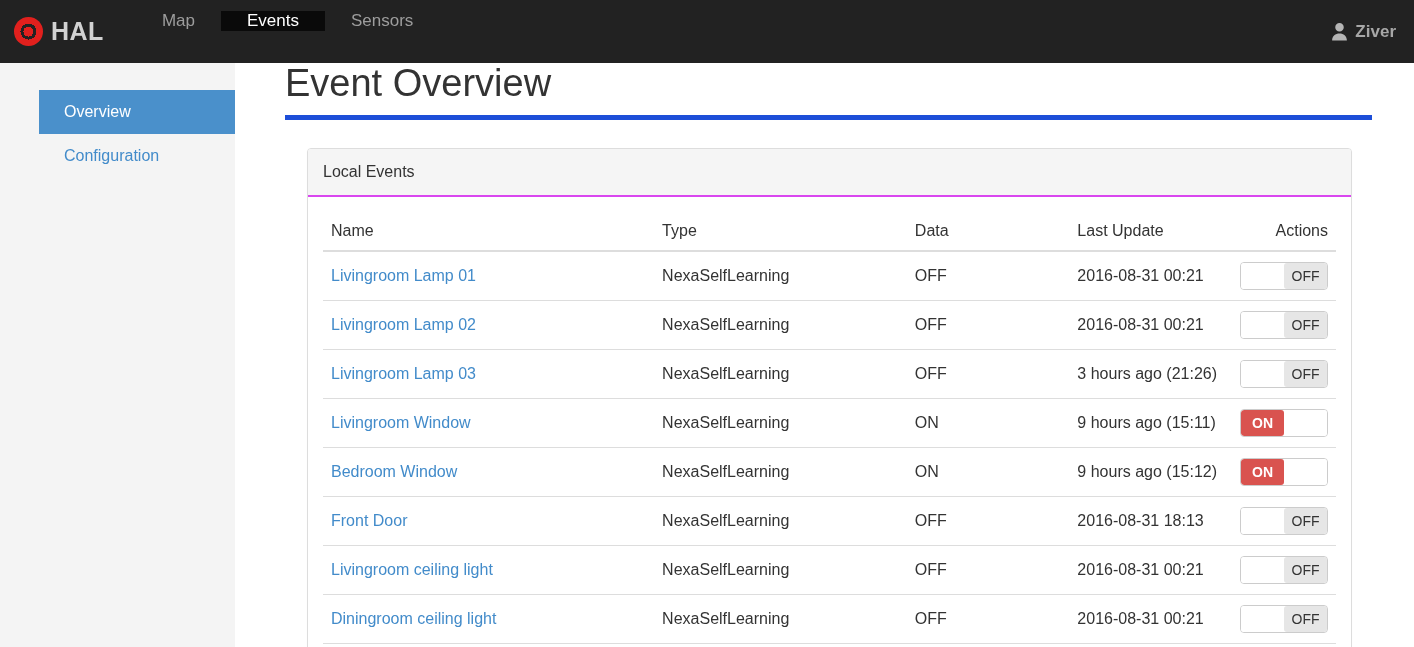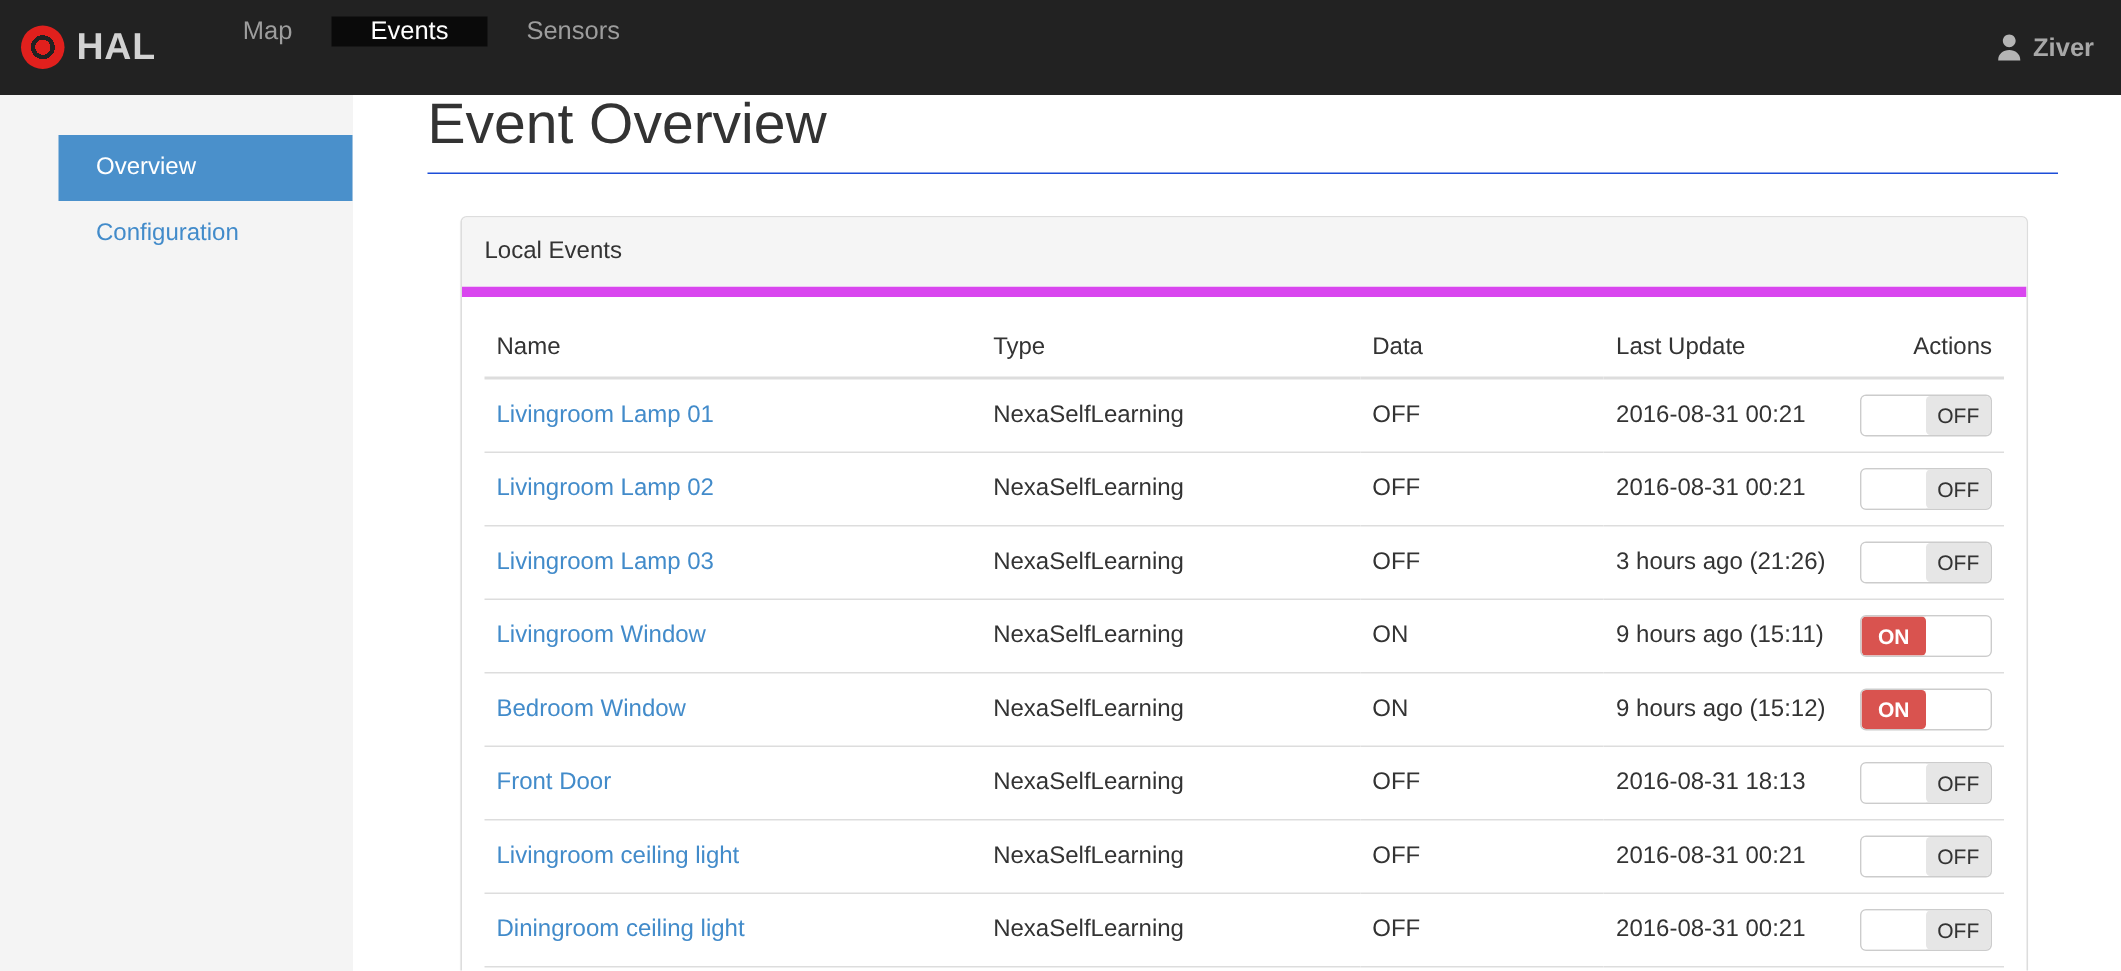--- a/index.html
+++ b/index.html
@@ -55,34 +55,34 @@
   }
   .sidebar-item.active { background: #4a90cb; color: #fff; }
 
   
   .main {
     margin-left: 235px; margin-top: 63px;
     padding: 0 42px 0 50px; background: #fff; min-height: 584px;
   }
   .page-header {
     margin-top: 32px; padding-bottom: 10px;
-    border-bottom: 1px solid #1d4ed8;
+    border-bottom: 5px solid #1d4ed8;
   }
   .page-header h1 {
     font-size: 38px; font-weight: 400; color: #333; line-height: 1.1;
   }
 
   .panel {
     margin: 28px 20px 0 22px;
     border: 1px solid #ddd; border-radius: 4px;
     box-shadow: 0 1px 1px rgba(0,0,0,0.05);
     background: #fff;
   }
   .panel-heading {
-    background: #f5f5f5; border-bottom: 7px solid #d946ef;
+    background: #f5f5f5; border-bottom: 2px solid #d946ef;
     border-radius: 3px 3px 0 0; padding: 14px 15px;
     font-size: 16px; color: #333;
   }
   .panel-body { padding: 15px 15px 0 15px; }
 
   table.events { width: 100%; border-collapse: collapse; font-size: 16px; }
   table.events col.c1 { width: 32.8%; }
   table.events col.c2 { width: 25%; }
   table.events col.c3 { width: 16.1%; }
   table.events col.c4 { width: 16.1%; }

